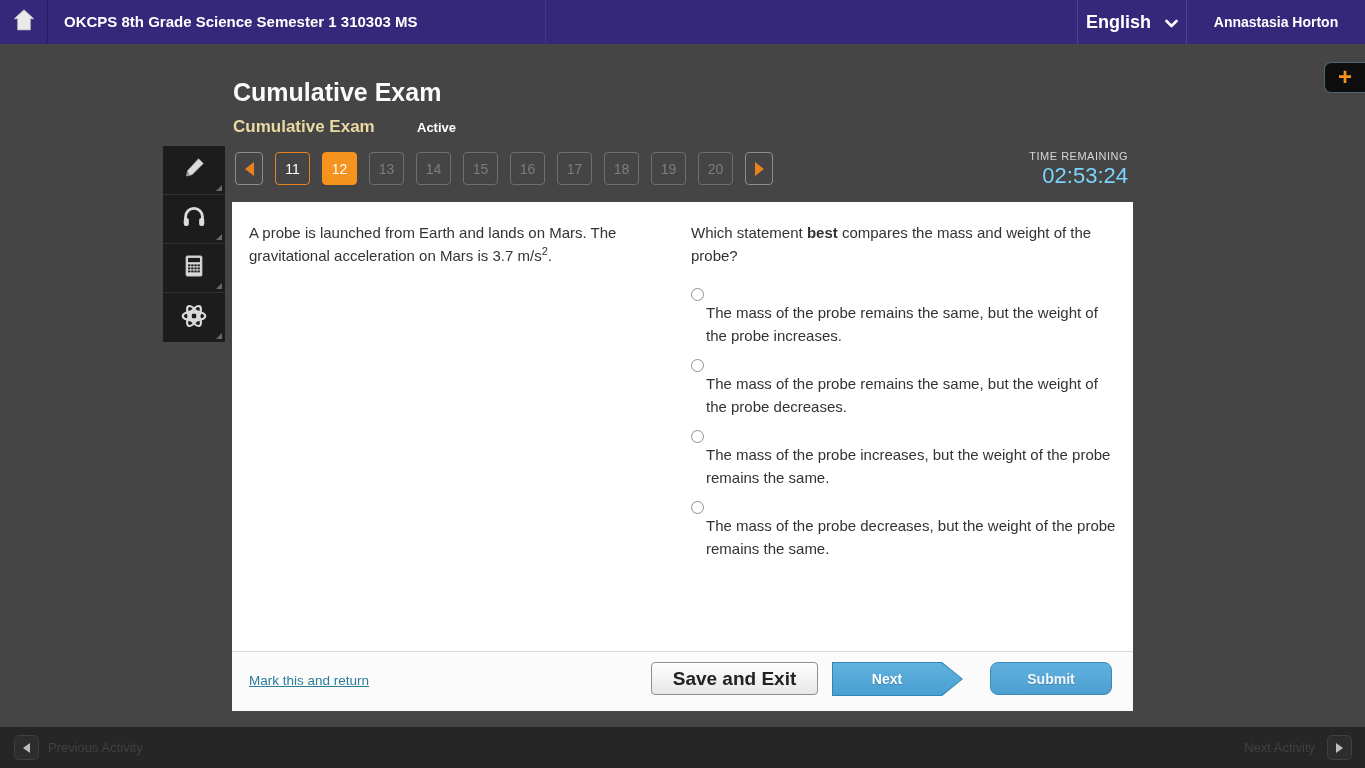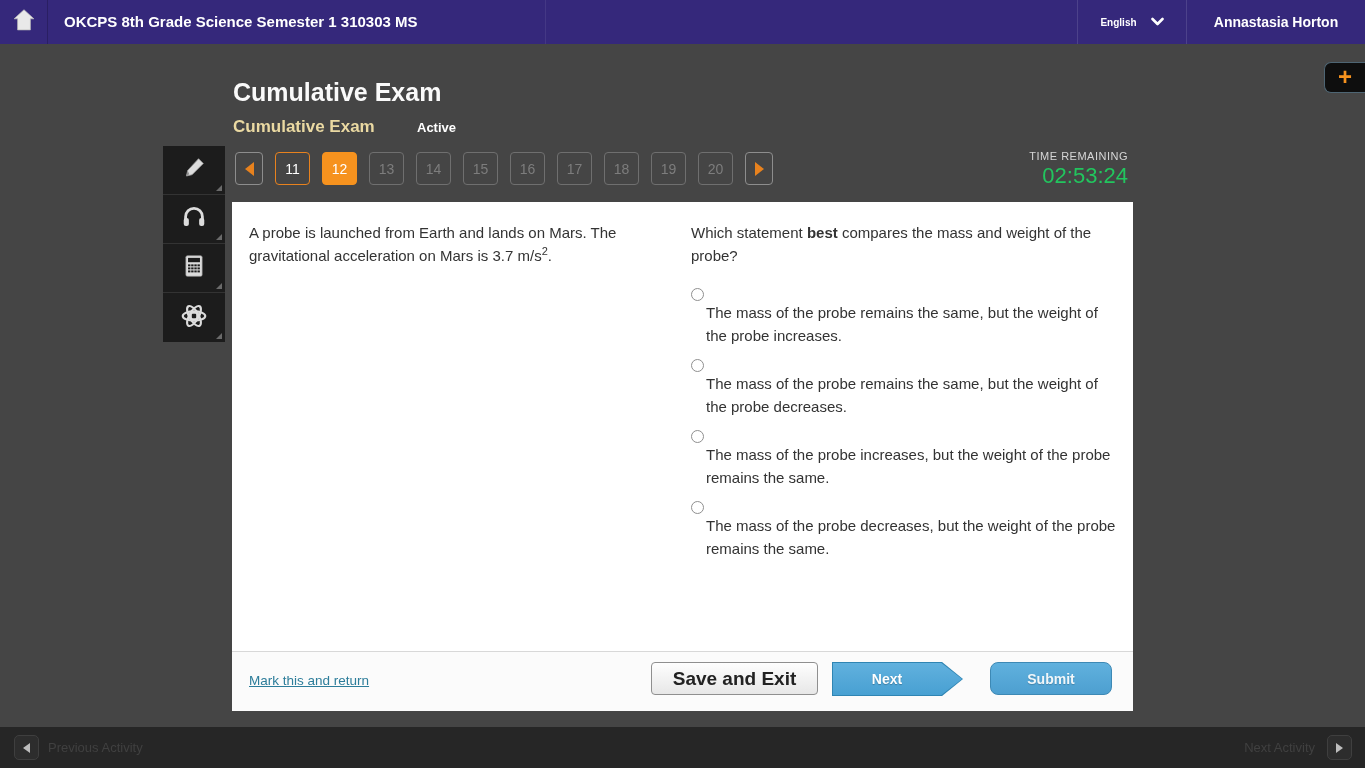--- a/index.html
+++ b/index.html
@@ -8,21 +8,21 @@
   #app { position:relative; width:1365px; height:768px; background:#454545; overflow:hidden; }
 
   
   .topbar { position:absolute; top:0; left:0; width:1365px; height:44px; background:#35287b; }
   .home-btn { position:absolute; left:0; top:0; width:48px; height:44px; border-right:1px solid #2a1f63;
               display:flex; align-items:center; justify-content:center; cursor:pointer; }
   .course-title { position:absolute; left:64px; top:0; height:44px; line-height:44px;
                   color:#fff; font-size:15px; font-weight:bold; }
   .topbar-div { position:absolute; top:0; width:1px; height:44px; background:rgba(255,255,255,0.08); }
   .lang-block { position:absolute; left:1077px; top:0; width:109px; height:44px;
-                border-left:1px solid rgba(255,255,255,0.12); color:#fff; font-size:10px; font-weight:bold;
+                border-left:1px solid rgba(255,255,255,0.12); color:#fff; font-size:18px; font-weight:bold;
                 display:flex; align-items:center; justify-content:center; gap:14px; cursor:pointer; }
   .user-block { position:absolute; left:1186px; top:0; width:179px; height:44px;
                 border-left:1px solid rgba(255,255,255,0.12); color:#fff; font-size:14px; font-weight:bold;
                 display:flex; align-items:center; justify-content:center; cursor:pointer; }
 
   
   .plus-tab { position:absolute; top:62px; right:0; width:41px; height:31px; background:#0e0e0e;
               border:1px solid #4e6573; border-right:none; border-radius:7px 0 0 7px;
               color:#f6921e; font-size:24px; font-weight:bold; line-height:27px; text-align:center; cursor:pointer; }
 
@@ -48,21 +48,21 @@
   .qbtn { width:35px; height:33px; margin-left:12px; border:1px solid #6f6f6f; border-radius:4px;
           background:transparent; color:#7d7d7d; font-size:14px; display:flex; align-items:center;
           justify-content:center; cursor:pointer; font-family:inherit; }
   .qbtn.answered { border-color:#e8821e; color:#fff; }
   .qbtn.current  { background:#f6921e; border-color:#f6921e; color:#fff; }
   .qnav .arrow-next { margin-left:12px; }
 
   
   .timer { position:absolute; right:237px; top:150px; text-align:right; }
   .timer-label { color:#d6d6d6; font-size:11px; letter-spacing:0.5px; }
-  .timer-value { color:#22c55e; font-size:22px; margin-top:1px; }
+  .timer-value { color:#7dd3fc; font-size:22px; margin-top:1px; }
 
   
   .qpanel { position:absolute; left:232px; top:202px; width:901px; height:509px; background:#fff; }
   .qbody { position:relative; width:901px; height:449px; }
   .col-left  { position:absolute; left:17px;  top:19px; width:425px; color:#333; font-size:15px; line-height:23px; }
   .col-right { position:absolute; left:459px; top:19px; width:428px; color:#333; font-size:15px; line-height:23px; }
   .options { margin-top:17px; }
   .option { display:flex; align-items:flex-start; margin-bottom:8px; cursor:pointer;flex-direction:column; }
   .radio { flex:0 0 13px; width:13px; height:13px; margin-top:4px; border:1px solid #8f8f8f;
            border-radius:50%; background:#fff; cursor:pointer; }

